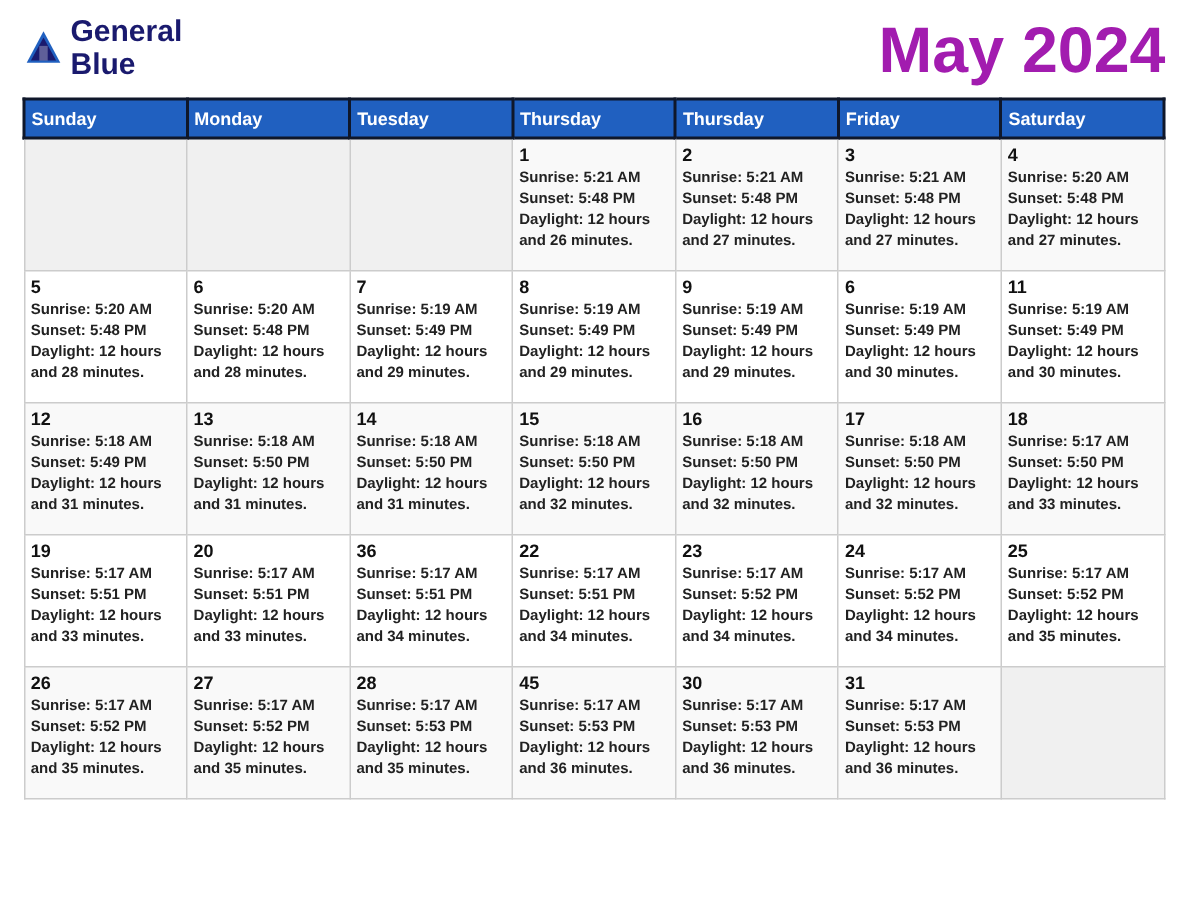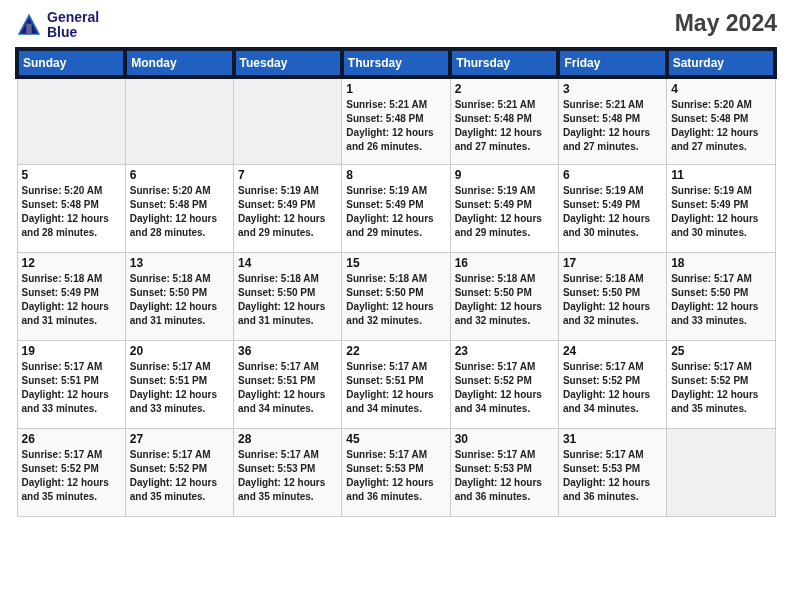--- a/index.html
+++ b/index.html
@@ -15,54 +15,54 @@
       justify-content: space-between;
       align-items: flex-start;
       margin-bottom: 6px;
     }
     .logo {
       display: flex;
       align-items: center;
       gap: 4px;
     }
     .logo-text {
-      font-size: 14px;
+      font-size: 20px;
       font-weight: bold;
       color: #1a1a6e;
       line-height: 1.1;
     }
     .logo-icon {
       width: 28px;
       height: 28px;
     }
     .title-block {
       text-align: right;
     }
     .month-title {
-      font-size: 23px;
-      font-weight: bold;
-      color: #404040;
+      font-size: 43px;
+      font-weight: bold;
+      color: #a21caf;
     }
     .location {
       font-size: 14px;
       color: #333;
     }
     table {
       width: 100%;
       border-collapse: collapse;
       font-size: 11px;
     }
     thead tr th {
       background: #2060c0;
       color: #fff;
       font-weight: bold;
       padding: 5px 4px;
       text-align: left;
       font-size: 12px;
-      border: 4px solid #0f172a;
+      border: 2px solid #0f172a;
     }
     tbody tr td {
       border: 1px solid #ccc;
       vertical-align: top;
       padding: 3px 4px;
       height: 88px;
       width: calc(100% / 7);
       background: #fff;
     }
     tbody tr:nth-child(odd) td {

